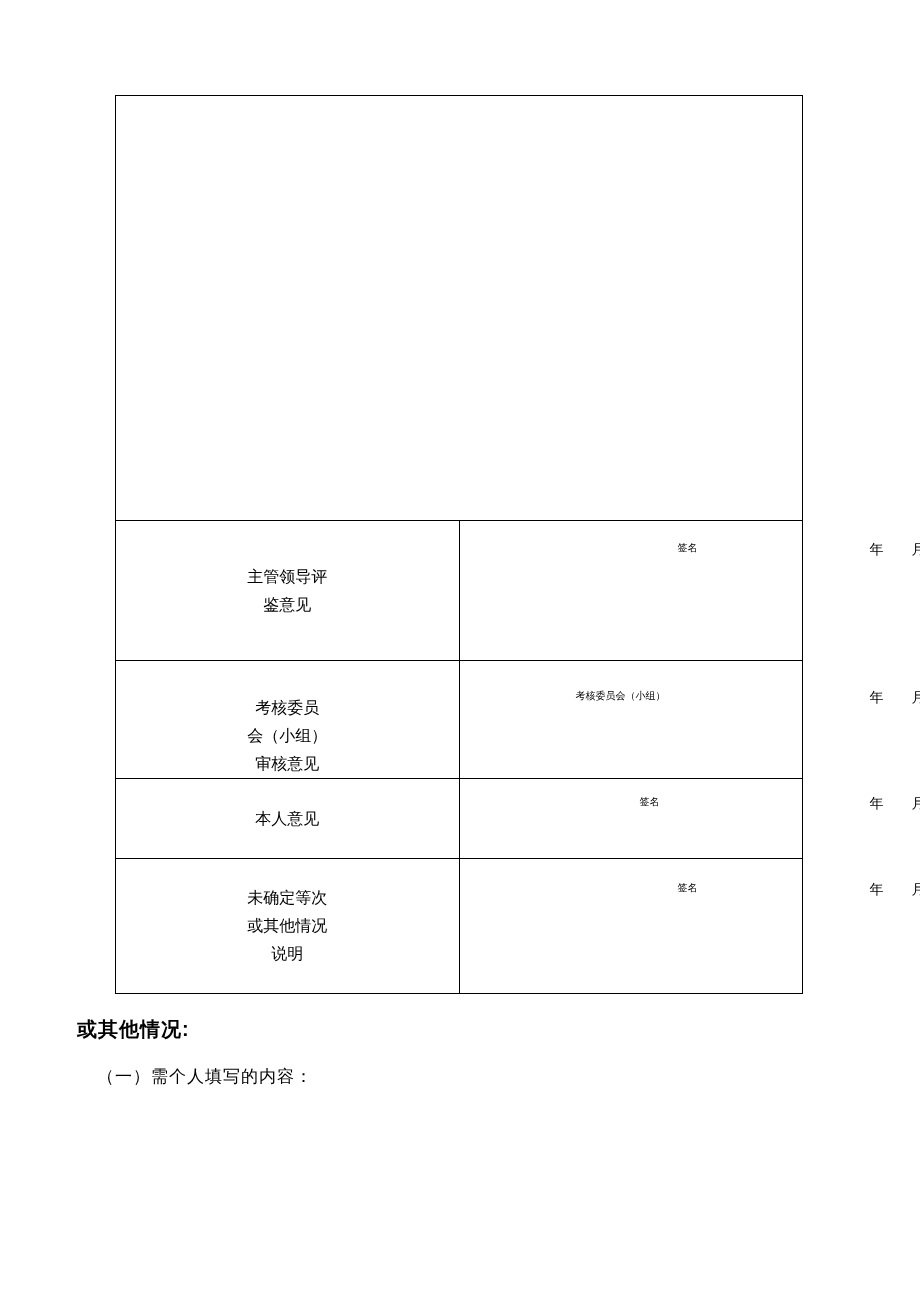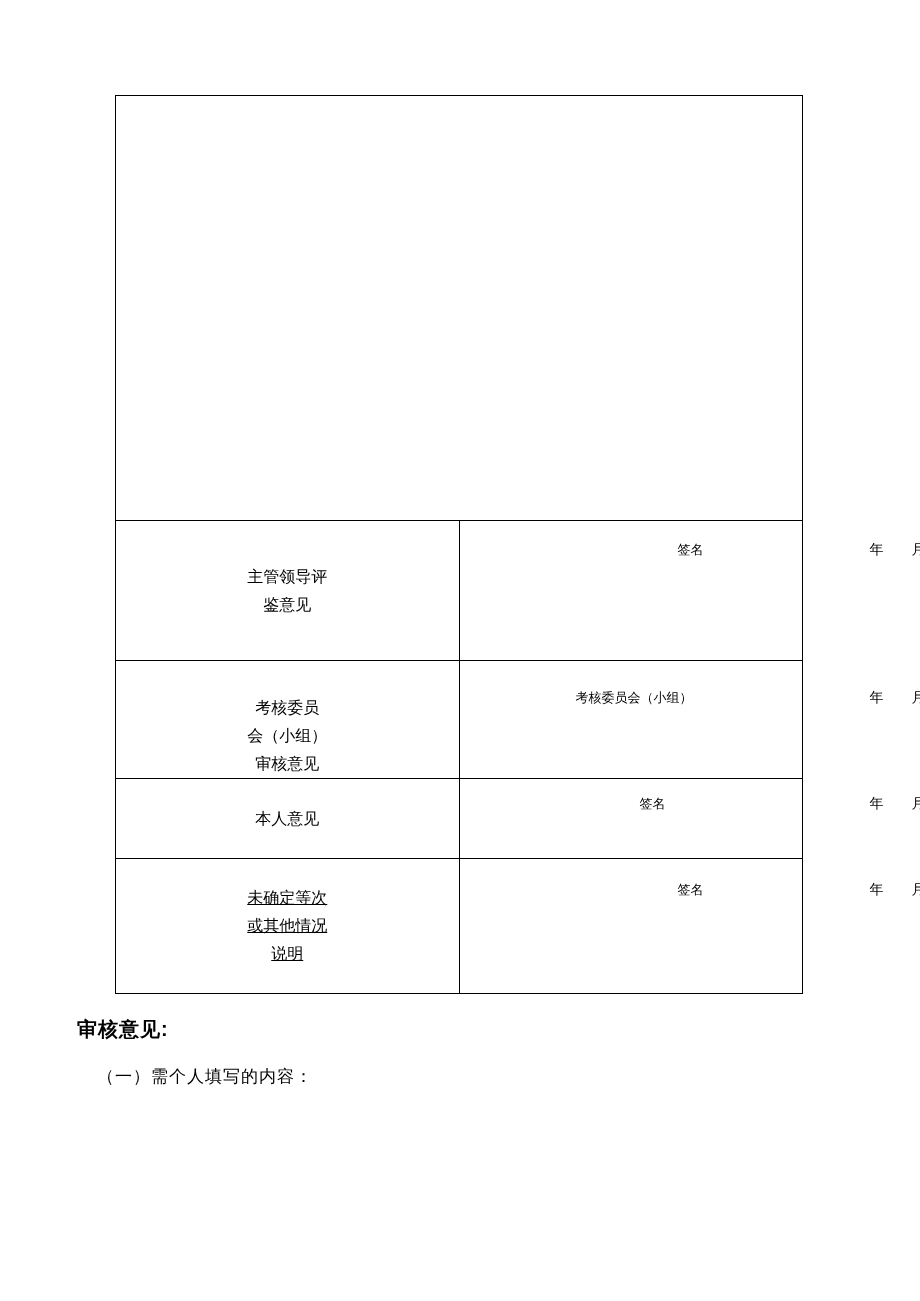--- a/index.html
+++ b/index.html
@@ -25,21 +25,21 @@
   table.form td {
     border: 1px solid #000;
     vertical-align: top;
     padding: 0;
   }
   .blank-cell { height: 425px; }
   .row-leader { height: 140px; }
   .row-committee { height: 110px; }
   .row-unit { height: 90px; }
   .row-self { height: 80px; }
-  .row-other { height: 135px; text-decoration: underline; }
+  .row-other { height: 135px; }
 
   .label-col { width: 110px; text-align: center; vertical-align: middle !important; }
   .label-inner {
     font-size: 16px;
     line-height: 1.75;
     padding: 0 8px;
     display: flex;
     align-items: center;
     justify-content: center;
     height: 100%;
@@ -47,21 +47,21 @@
 
   .content-cell { position: relative; }
   .signline {
     position: absolute;
     left: 0; right: 0;
     font-size: 14px;
     line-height: 1;
     display: flex;
     align-items: baseline;
   }
-  .sig-label { font-size: 13px; }
+  .sig-label { font-size: 10px; }
   .date-group { font-size: 14px; display: flex; gap: 28px; align-items: baseline; }
 
   .notes {
     margin-top: 22px;
     padding-left: 0;
   }
   .notes-title {
     font-family: "Microsoft YaHei","SimHei","Heiti SC",sans-serif;
     font-size: 20px;
     font-weight: 600;
@@ -152,16 +152,16 @@
             <span>月</span>
           </span>
 
         </div>
       </td>
     </tr>
   </tbody>
     </table>
 
   <div class="notes">
-    <div class="notes-title">审核意见:</div>
+    <div class="notes-title">或其他情况:</div>
     <div class="notes-line">（一）需个人填写的内容：</div>
   </div>
 </div>
 
 </body></html>

